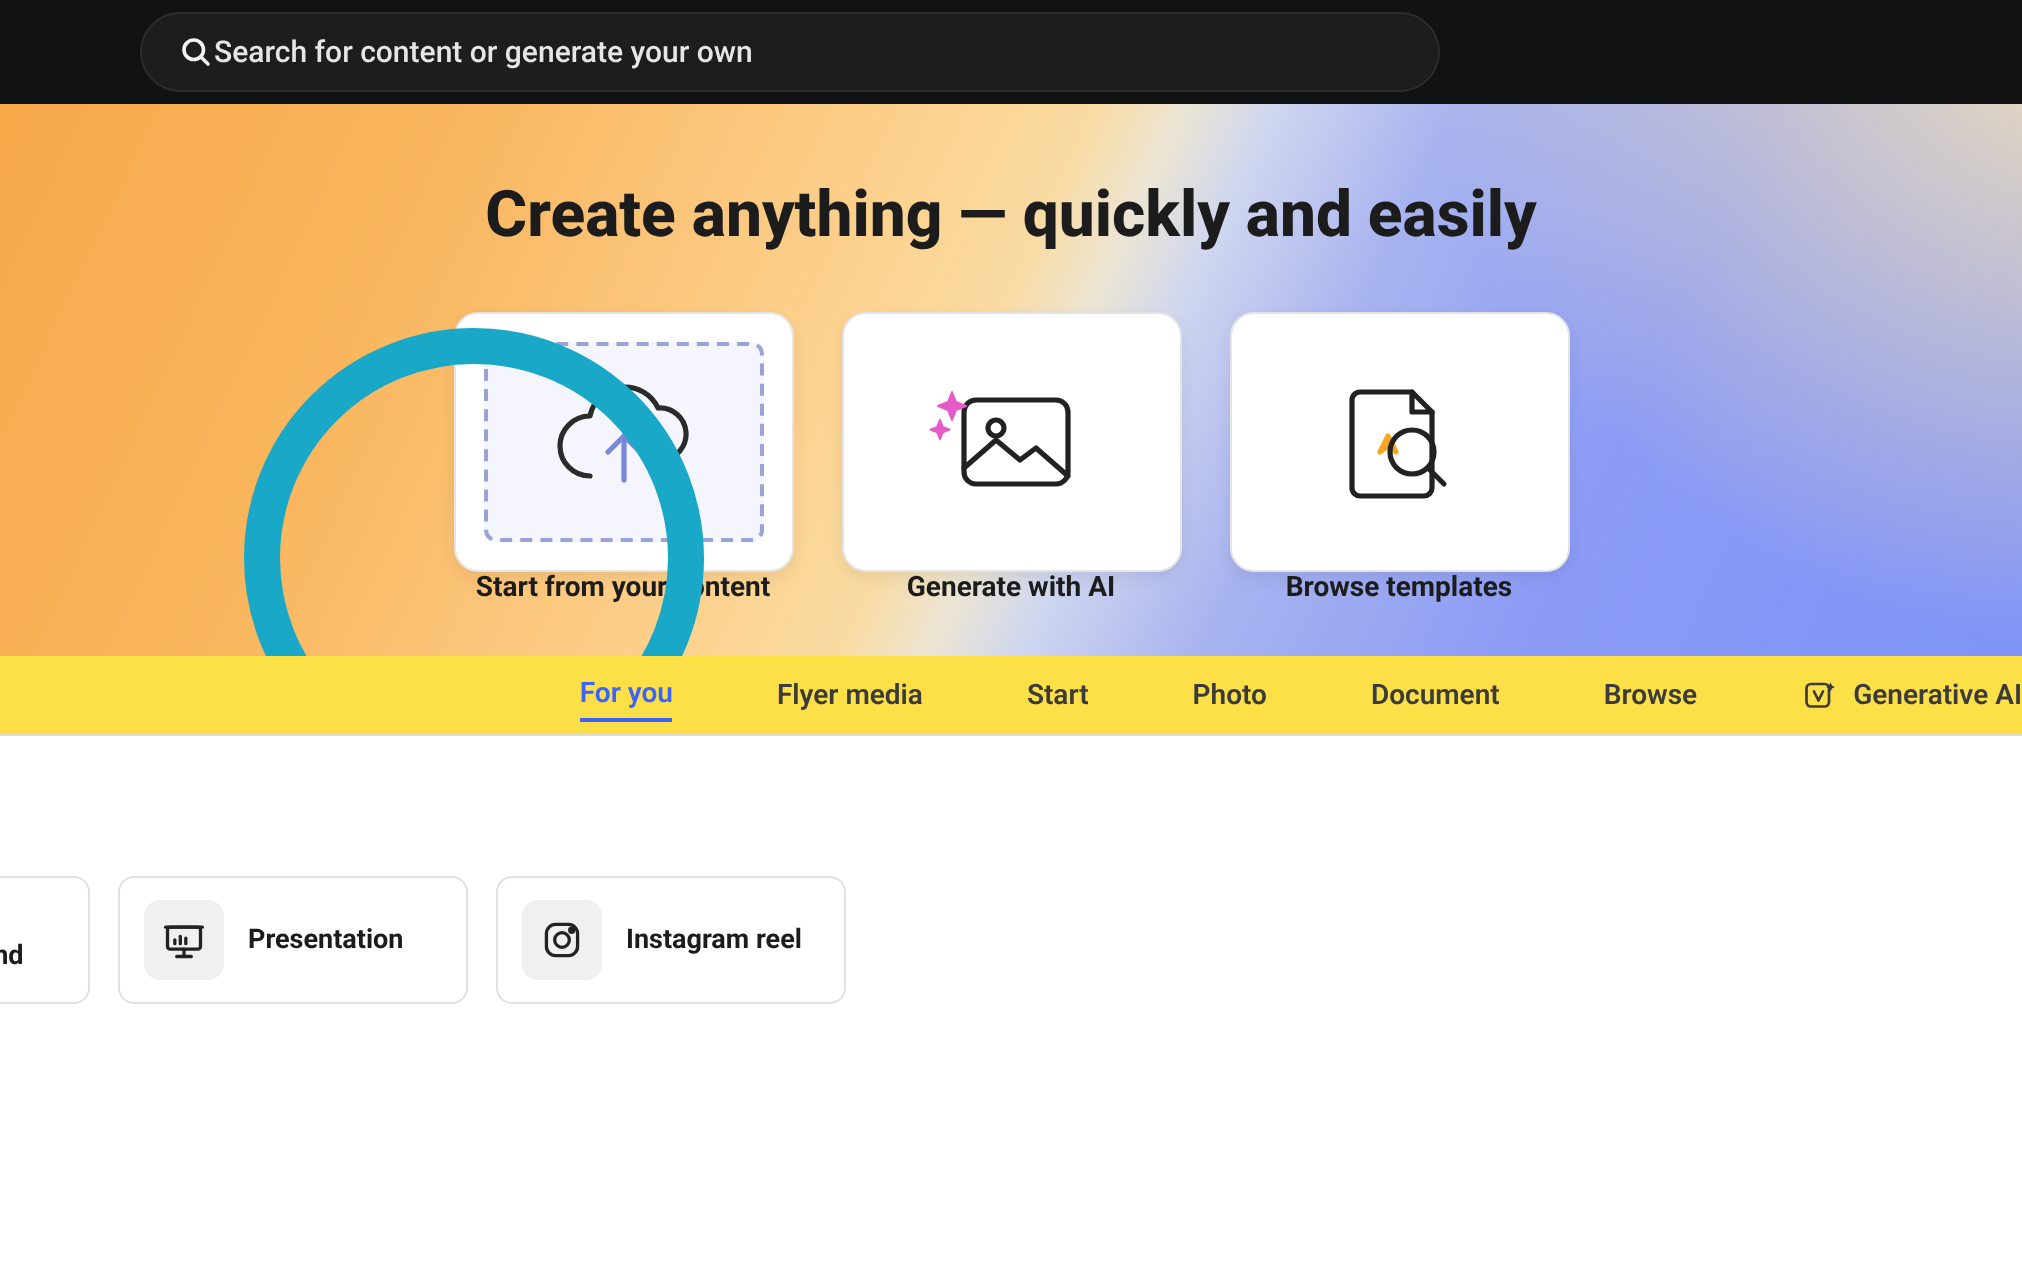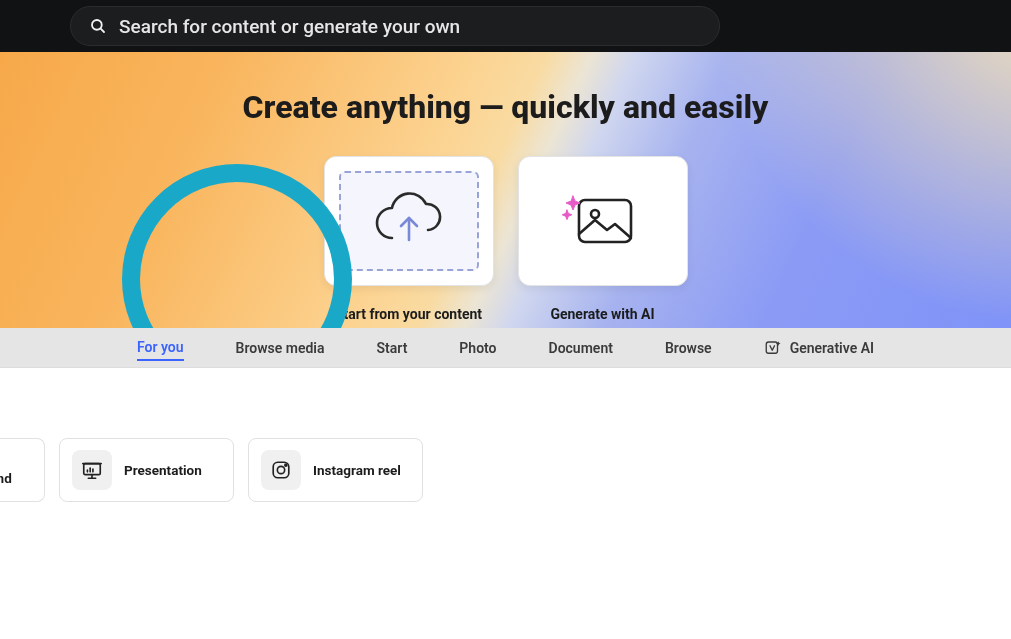--- a/index.html
+++ b/index.html
@@ -2,44 +2,44 @@
 <html><head>
 <meta charset="utf-8">
 <style>
   * { box-sizing: border-box; margin: 0; padding: 0; font-family: -apple-system, BlinkMacSystemFont, "Segoe UI", Roboto, Helvetica, Arial, sans-serif; }
   body { width: 1011px; height: 639px; background: #fff; overflow: hidden; }
 
   
   .topbar { background: #111213; height: 52px; display: flex; align-items: center; padding: 0 70px; }
   .search-pill { background: #1c1d1f; border: 1px solid #2b2c2e; border-radius: 26px; height: 40px; width: 650px; display: flex; align-items: center; padding: 0 18px; }
   .search-pill svg { flex: 0 0 auto; }
-  .search-pill input { background: transparent; border: none; outline: none; color: #f5f5f5; font-size: 19px; margin-left: 12px; width: 100%; }
+  .search-pill input { background: transparent; border: none; outline: none; color: #f5f5f5; font-size: 15px; width: 100%; }
   .search-pill input::placeholder { color: #e6e6e6; font-weight: 500; }
 
   
   .hero { position: relative; height: 276px; overflow: hidden; }
   .hero-bg { position:absolute; inset:0;
     background:
       radial-gradient(circle at 105% -30%, #ffe9b0 0%, rgba(255,233,176,0) 32%),
       linear-gradient(115deg, #f7a94a 0%, #f9b55d 20%, #fbc87e 34%, #fcd391 42%, #f9dba2 48%, #ece5d4 52%, #cfd6ef 56%, #a7b3ef 64%, #8b9bf5 78%, #7f93f8 100%);
   }
   .hero-inner { position: relative; padding-top: 36px; text-align: center; }
   .hero-title { font-size: 32px; font-weight: 800; color: #1c1c1c; }
 
   .cards { display: flex; justify-content: center; gap: 24px; margin-top: 30px; }
   .card { width: 170px; display:flex; flex-direction:column; align-items:center; cursor:pointer; }
   .card .tile { width: 170px; height: 130px; background: #fff; border-radius: 12px; border: 1px solid #e4e4e7; box-shadow: 0 3px 8px rgba(0,0,0,0.07); display:flex; align-items:center; justify-content:center; }
-  .card .label { margin-top: 20px; font-size: 14px; font-weight: 700; color: #1c1c1c; text-align:center; }
+  .card .label { margin-top: 0; font-size: 14px; font-weight: 700; color: #1c1c1c; text-align:center; }
 
   .dashed-inner { width: 140px; height: 100px; border: 2px dashed #9aa3d6; border-radius: 6px; background:#f5f6fd; display:flex; align-items:center; justify-content:center; }
 
   .highlight-ring { position:absolute; width: 230px; height: 230px; border: 18px solid #1aa8c9; border-radius: 50%; left: 122px; top: 112px; pointer-events:none; }
 
   
-  .tabs { height: 40px; display:flex; align-items:center; justify-content:center; gap: 52px; border-bottom: 1px solid #dcdcdc; background:#e5e5e5; }
+  .tabs { height: 40px; display:flex; align-items:center; justify-content:flex-end; gap: 52px; border-bottom: 1px solid #dcdcdc; background:#fde047; }
   .tab { font-size: 14px; font-weight: 600; color: #3b3b3b; cursor:pointer; padding: 4px 0; }
   .tab.active { color: #3a63ff; border-bottom: 2px solid #3a63ff; }
   .tab.ai { display:flex; align-items:center; gap:8px; }
 
   
   .qa-row { display:flex; gap: 14px; padding: 70px 0 0 0; margin-left:-70px; }
   .qa { width: 175px; height: 64px; border:1px solid #e1e1e1; border-radius:8px; background:#fff; display:flex; align-items:center; padding:0 12px; gap:12px; cursor:pointer; }
   .qa .qa-icon { width:40px; height:40px; background:#f0f0f0; border-radius:8px; display:flex; align-items:center; justify-content:center; flex:0 0 auto; }
   .qa .qa-label { font-size: 13.5px; font-weight:700; color:#1c1c1c; line-height:1.2; }
   .qa.first { width: 115px; border-left:none; border-top-left-radius:0; border-bottom-left-radius:0; padding-left: 10px; }
@@ -84,29 +84,41 @@
             <circle cx="34" cy="28" r="4"></circle>
             <path d="M18 48 l16 -14 l12 10 l8 -6 l16 14"></path>
             <path d="M12 10 l2 5 l5 2 l-5 2 l-2 5 l-2 -5 l-5 -2 l5 -2 z" fill="#e65bc7" stroke="#e65bc7" stroke-width="1"></path>
             <path d="M6 24 l1.4 3.4 l3.4 1.4 l-3.4 1.4 l-1.4 3.4 l-1.4 -3.4 l-3.4 -1.4 l3.4 -1.4 z" fill="#e65bc7" stroke="#e65bc7" stroke-width="1"></path>
           </svg>
         </div>
         <div class="label">Generate with AI</div>
       </div>
 
 
+      <div class="card">
+        <div class="tile">
+          <svg width="80" height="70" viewBox="0 0 80 70" fill="none" stroke="#222" stroke-width="2.6" stroke-linecap="round" stroke-linejoin="round">
+            <path d="M20 10 h26 l10 10 v38 a4 4 0 0 1 -4 4 h-32 a4 4 0 0 1 -4 -4 v-44 a4 4 0 0 1 4 -4 z"></path>
+            <path d="M46 10 v10 h10"></path>
+            <path d="M30 40 l4 -8 l4 8 l-4 -3 z" fill="#f5a623" stroke="#f5a623"></path>
+            <circle cx="46" cy="40" r="11"></circle>
+            <line x1="54" y1="48" x2="62" y2="56"></line>
+          </svg>
+        </div>
+        <div class="label">Browse templates</div>
+      </div>
 
     </div>
   </div>
   <div class="highlight-ring"></div>
 </div>
 
 <div class="tabs">
   <div class="tab active">For you</div>
-  <div class="tab">Browse media</div>
+  <div class="tab">Flyer media</div>
   <div class="tab">Start</div>
   <div class="tab">Photo</div>
   <div class="tab">Document</div>
   <div class="tab">Browse</div>
   <div class="tab ai">
     <svg width="18" height="18" viewBox="0 0 24 24" fill="none" stroke="#3b3b3b" stroke-width="1.8" stroke-linecap="round">
       <rect x="3" y="4" width="15" height="15" rx="3"></rect>
       <path d="M19 3 l1 2 l2 1 l-2 1 l-1 2 l-1 -2 l-2 -1 l2 -1 z" fill="#3b3b3b" stroke="none"></path>
       <path d="M8 9 l3 6 M14 9 l-3 6"></path>
     </svg>

